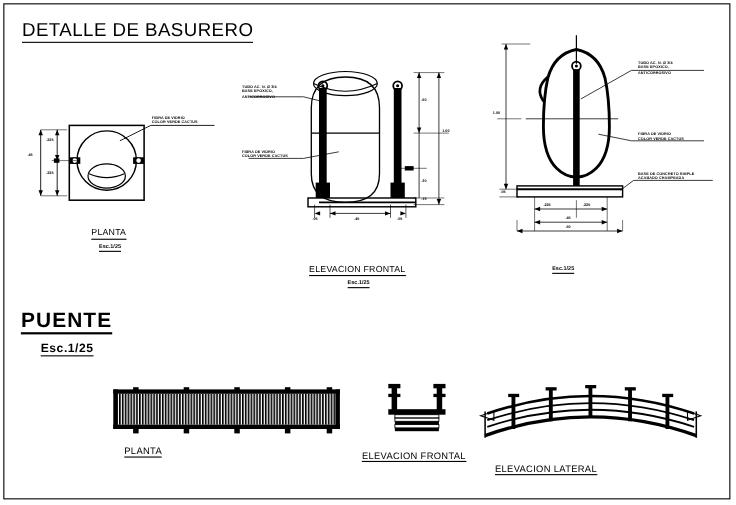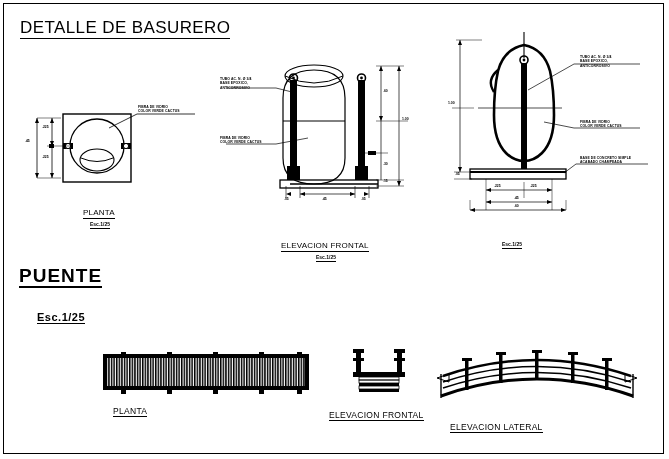--- a/index.html
+++ b/index.html
@@ -224,21 +224,21 @@
     <div class="abs dim" style="left:3px;top:143px;">.05</div>
     <div class="abs dim" style="left:42px;top:155px;">.225</div>
     <div class="abs dim" style="left:78px;top:155px;">.225</div>
     <div class="abs dim" style="left:62px;top:167px;">.45</div>
     <div class="abs dim" style="left:62px;top:175px;">.60</div>
   </div>
   <div class="abs" style="left:502px;top:232px;">
     <span class="esc">Esc.1/25</span>
   </div>
 
-  <div class="abs" style="left:19px;top:266px;text-decoration:underline;">
+  <div class="abs" style="left:19px;top:282px;text-decoration:underline;">
     <span class="ttl2">PUENTE</span>
   </div>
   <div class="abs" style="left:37px;top:307px;">
     <span class="esc-big">Esc.1/25</span>
   </div>
 
   <div class="abs" style="left:103px;top:352px;">
     <svg width="215" height="45" viewBox="0 0 215 45">
       <defs>
         <pattern id="planks" width="2.6" height="10" patternUnits="userSpaceOnUse">

